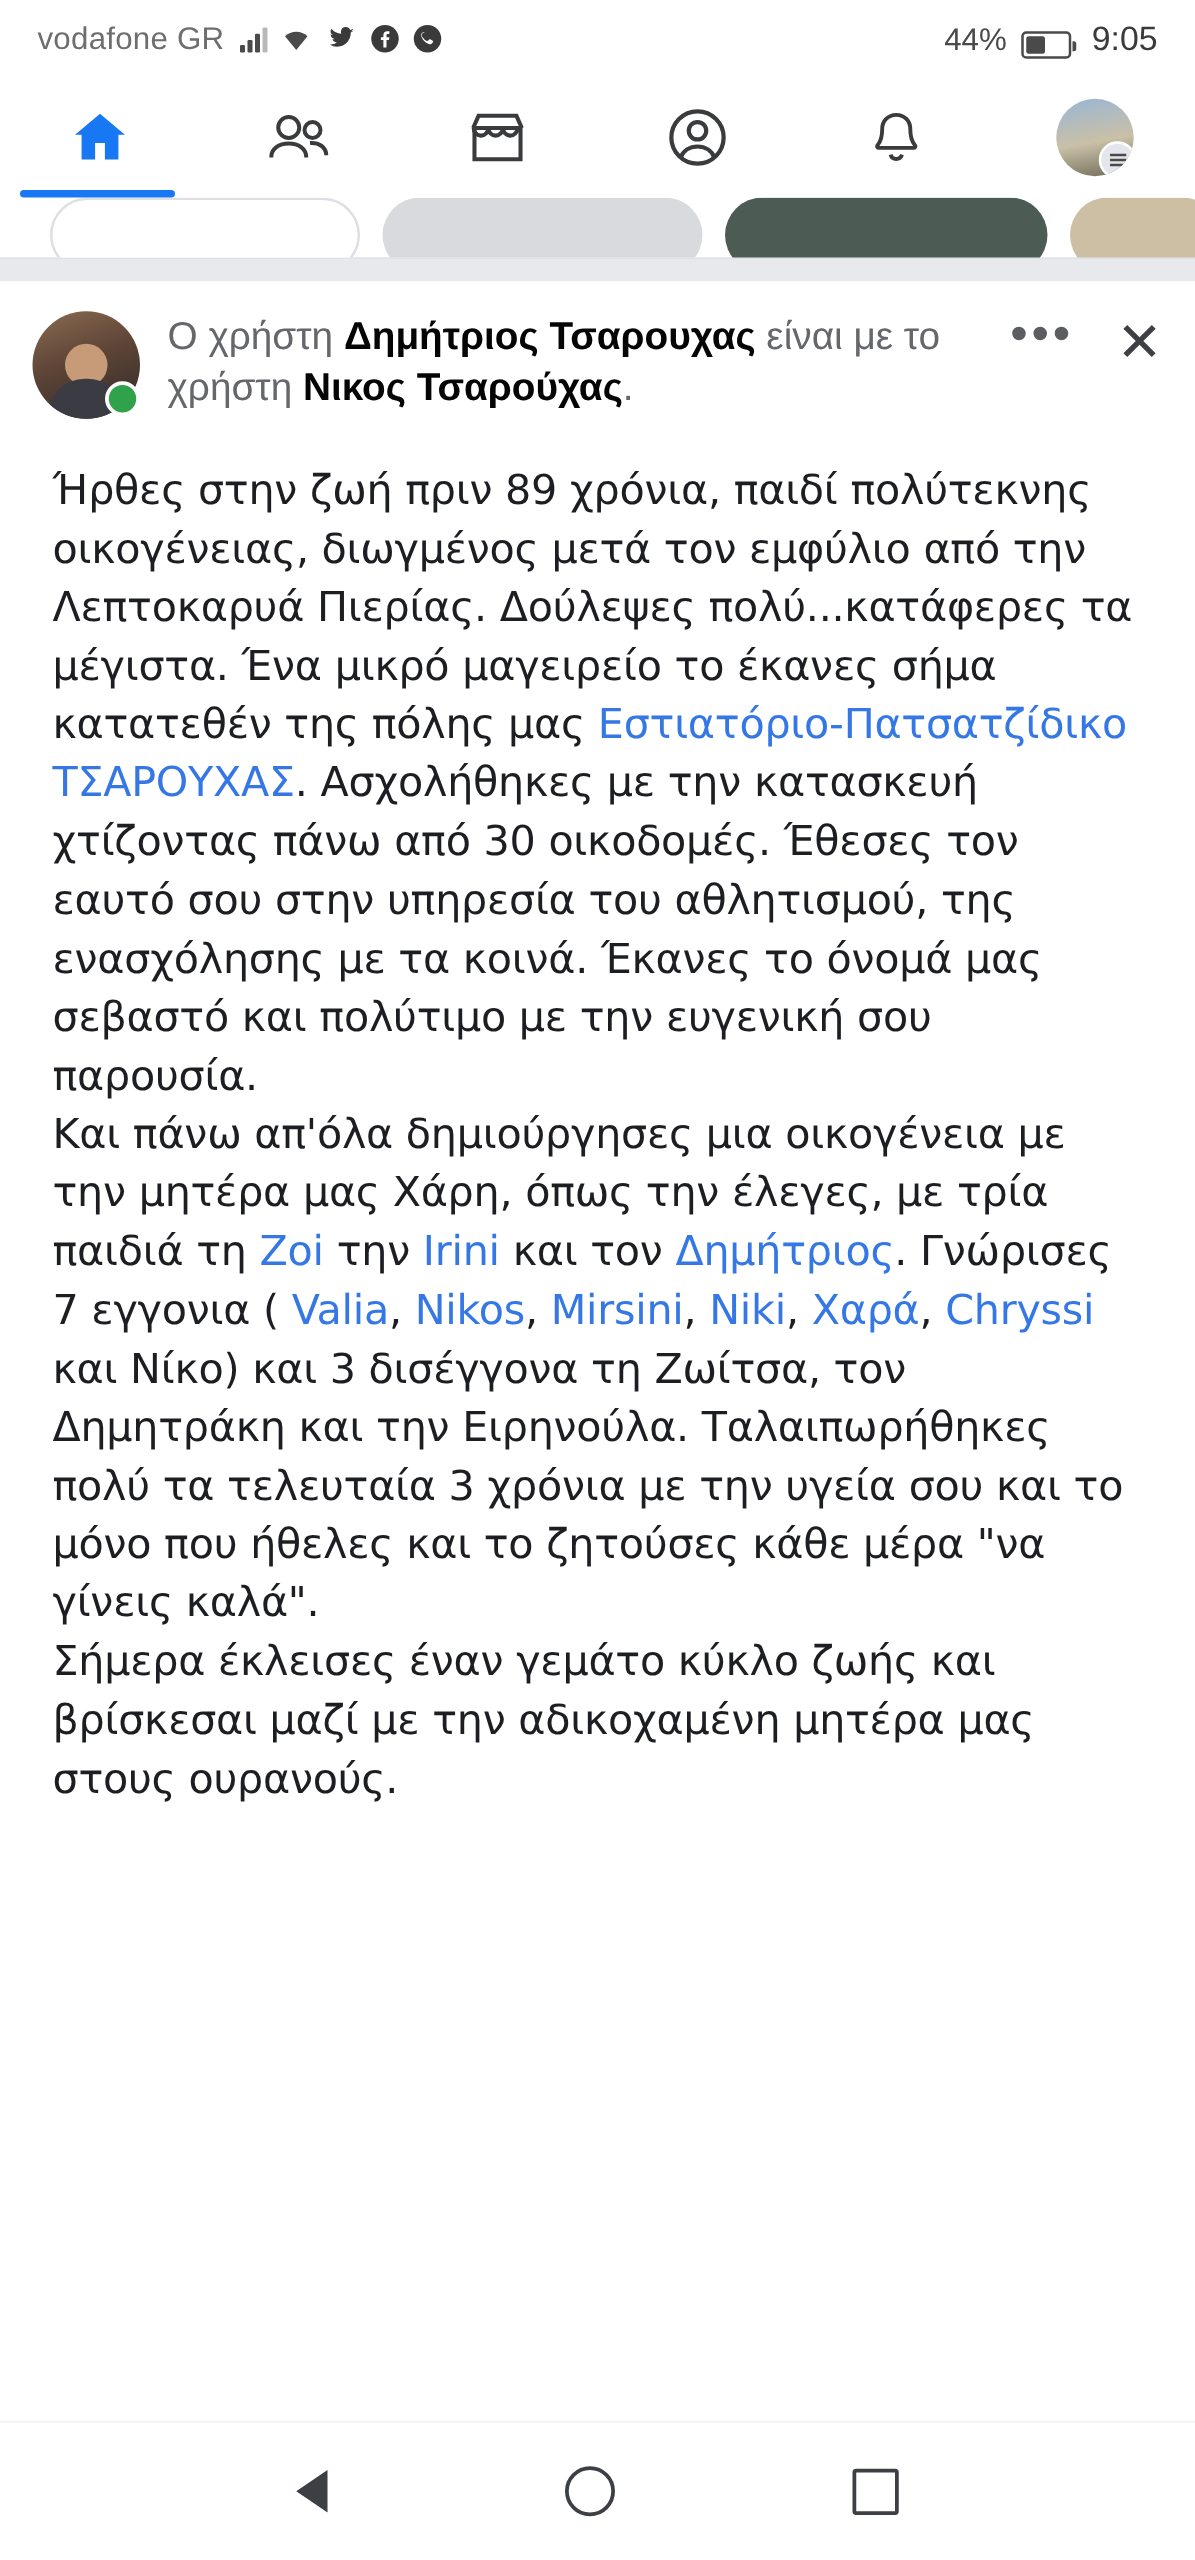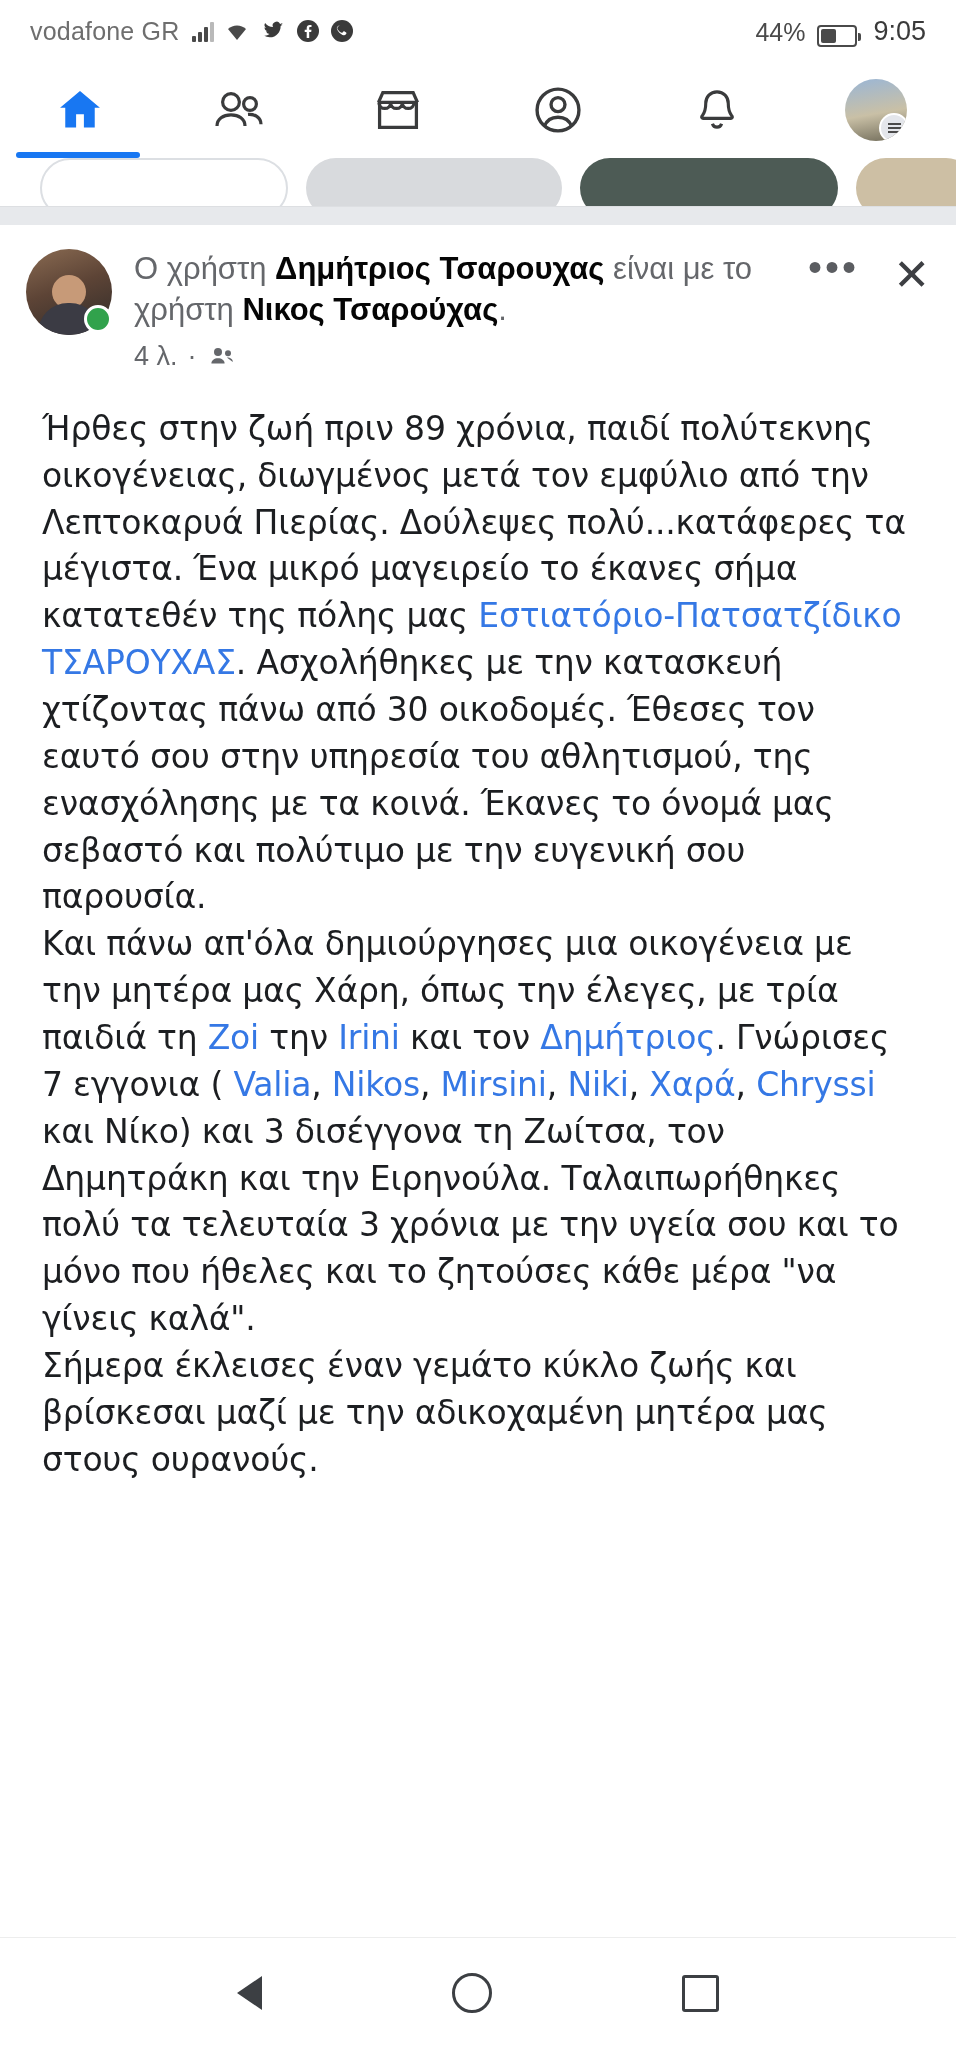--- a/index.html
+++ b/index.html
@@ -448,32 +448,20 @@
       <div class="pfp">
         <div class="face"></div>
         <div class="body"></div>
       </div>
       <div class="online-dot"></div>
     </div>
     <div class="post-meta">
       <div class="post-title">
         <span>Ο χρήστη </span><b>Δημήτριος Τσαρουχας</b><span> είναι με το χρήστη </span><b>Νικος Τσαρούχας</b><span>.</span>
       </div>
-      <div class="post-sub">
-        <span>4 λ.</span>
-        <span>·</span>
-        <span class="friends-glyph">
-          <svg width="30" height="24" viewBox="0 0 28 24" fill="#65676b">
-            <circle cx="10" cy="8" r="4"></circle>
-            <path d="M3.4 19.6c0-3.4 2.9-5.3 6.6-5.3s6.6 1.9 6.6 5.3z"></path>
-            <circle cx="20" cy="9.2" r="3"></circle>
-            <path d="M18.8 13.6c3.1-.3 6 1.4 6 4.5z"></path>
-          </svg>
-        </span>
-      </div>
     </div>
     <div class="header-actions">
       <span class="dots">•••</span>
       <span class="close-x">✕</span>
     </div>
   </div>
 
   <div class="post-body">
     <p id="post-text">Ήρθες στην ζωή πριν 89 χρόνια, παιδί πολύτεκνης οικογένειας, διωγμένος μετά τον εμφύλιο από την Λεπτοκαρυά Πιερίας. Δούλεψες πολύ...κατάφερες τα μέγιστα. Ένα μικρό μαγειρείο το έκανες σήμα κατατεθέν της πόλης μας <a href="#">Εστιατόριο-Πατσατζίδικο ΤΣΑΡΟΥΧΑΣ</a>. Ασχολήθηκες με την κατασκευή χτίζοντας πάνω από 30 οικοδομές. Έθεσες τον εαυτό σου στην υπηρεσία του αθλητισμού, της ενασχόλησης με τα κοινά. Έκανες το όνομά μας σεβαστό και πολύτιμο με την ευγενική σου παρουσία.<br>Και πάνω απ'όλα δημιούργησες μια οικογένεια με την μητέρα μας Χάρη, όπως την έλεγες, με τρία παιδιά τη <a href="#">Zoi</a> την <a href="#">Irini</a> και τον <a href="#">Δημήτριος</a>. Γνώρισες 7 εγγονια ( <a href="#">Valia</a>, <a href="#">Nikos</a>, <a href="#">Mirsini</a>, <a href="#">Niki</a>, <a href="#">Χαρά</a>, <a href="#">Chryssi</a> και Νίκο) και 3 δισέγγονα τη Ζωίτσα, τον Δημητράκη και την Ειρηνούλα. Ταλαιπωρήθηκες πολύ τα τελευταία 3 χρόνια με την υγεία σου και το μόνο που ήθελες και το ζητούσες κάθε μέρα "να γίνεις καλά".<br>Σήμερα έκλεισες έναν γεμάτο κύκλο ζωής και βρίσκεσαι μαζί με την αδικοχαμένη μητέρα μας στους ουρανούς.</p>
   </div>

